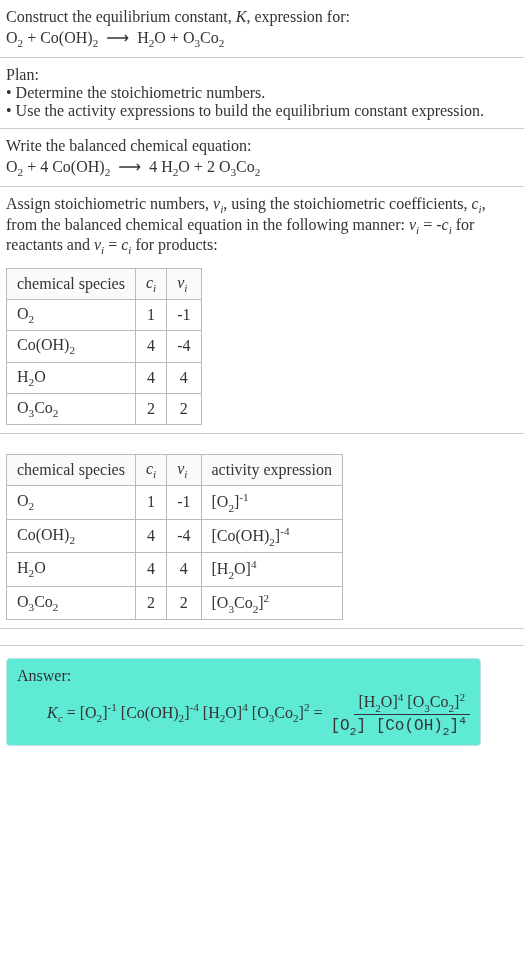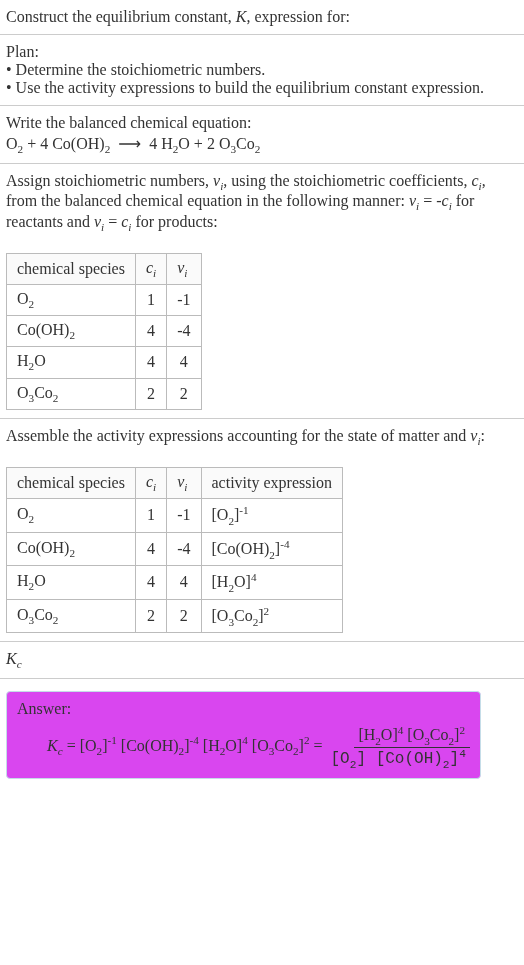--- a/index.html
+++ b/index.html
@@ -27,36 +27,36 @@
     }
     .italic {
       font-style: italic;
     }
     .equation {
       font-family: Georgia, serif;
       margin-top: 2px;
     }
     table {
       border-collapse: collapse;
-      margin-top: 20px;
+      margin-top: 12px;
     }
     th, td {
       border: 1px solid #bbb;
       padding: 5px 10px;
       text-align: left;
       font-weight: normal;
     }
     th {
       background: #fafafa;
     }
     .center {
       text-align: center;
     }
     .answer-box {
-      background: #d946ef;
+      background: #5eead4;
       border: 1px solid #c5dde8;
       border-radius: 4px;
       padding: 8px 10px;
       margin-top: 4px;
       display: inline-block;
     }
     .answer-label {
       margin-bottom: 6px;
     }
     .frac {
@@ -78,20 +78,25 @@
     .arrow {
       padding: 0 4px;
     }
   </style>
 </head>
 <body>
 
 <div class="section">
   <div>
     <span>Construct the equilibrium constant, </span><span class="italic">K</span><span>, expression for:</span>
+  </div>
+  <div class="equation">
+    <span>O</span><span class="sub">2</span><span> + Co(OH)</span><span class="sub">2</span>
+    <span class="arrow">⟶</span>
+    <span>H</span><span class="sub">2</span><span>O + O</span><span class="sub">3</span><span>Co</span><span class="sub">2</span>
   </div>
 </div>
 
 <div class="section">
   <div>Plan:</div>
   <div>• Determine the stoichiometric numbers.</div>
   <div>• Use the activity expressions to build the equilibrium constant expression.</div>
 </div>
 
 <div class="section">
@@ -132,23 +137,20 @@
     <tr>
       <td><span>O</span><span class="sub">3</span><span>Co</span><span class="sub">2</span></td>
       <td class="center">2</td>
       <td class="center">2</td>
     </tr>
   </tbody>
     </table>
 </div>
 
 <div class="section">
-  <div>
-    <span>Assemble the activity expressions accounting for the state of matter and </span><span class="italic">ν</span><span class="sub italic">i</span><span>:</span>
-  </div>
   <table>
     <tbody>
         <tr>
       <th>chemical species</th>
       <th><span class="italic">c</span><span class="sub italic">i</span></th>
       <th><span class="italic">ν</span><span class="sub italic">i</span></th>
       <th>activity expression</th>
     </tr>
     <tr>
       <td><span>O</span><span class="sub">2</span></td>
@@ -172,21 +174,20 @@
       <td><span>O</span><span class="sub">3</span><span>Co</span><span class="sub">2</span></td>
       <td class="center">2</td>
       <td class="center">2</td>
       <td><span>[O</span><span class="sub">3</span><span>Co</span><span class="sub">2</span><span>]</span><span class="sup">2</span></td>
     </tr>
   </tbody>
     </table>
 </div>
 
 <div class="section">
-  <div><span class="italic">K</span><span class="sub italic">c</span></div>
 </div>
 
 <div class="section no-border">
   <div class="answer-box">
     <div class="answer-label">Answer:</div>
     <div style="padding-left:30px;">
       <span class="italic">K</span><span class="sub italic">c</span><span> = </span><span>[O</span><span class="sub">2</span><span>]</span><span class="sup">-1</span><span> [Co(OH)</span><span class="sub">2</span><span>]</span><span class="sup">-4</span><span> [H</span><span class="sub">2</span><span>O]</span><span class="sup">4</span><span> [O</span><span class="sub">3</span><span>Co</span><span class="sub">2</span><span>]</span><span class="sup">2</span><span> = </span><span class="frac"><span class="num"><span>[H</span><span class="sub">2</span><span>O]</span><span class="sup">4</span><span> [O</span><span class="sub">3</span><span>Co</span><span class="sub">2</span><span>]</span><span class="sup">2</span></span><span class="den"><span>[O</span><span class="sub">2</span><span>]</span><span> [Co(OH)</span><span class="sub">2</span><span>]</span><span class="sup">4</span></span></span>
     </div>
   </div>
 </div>

